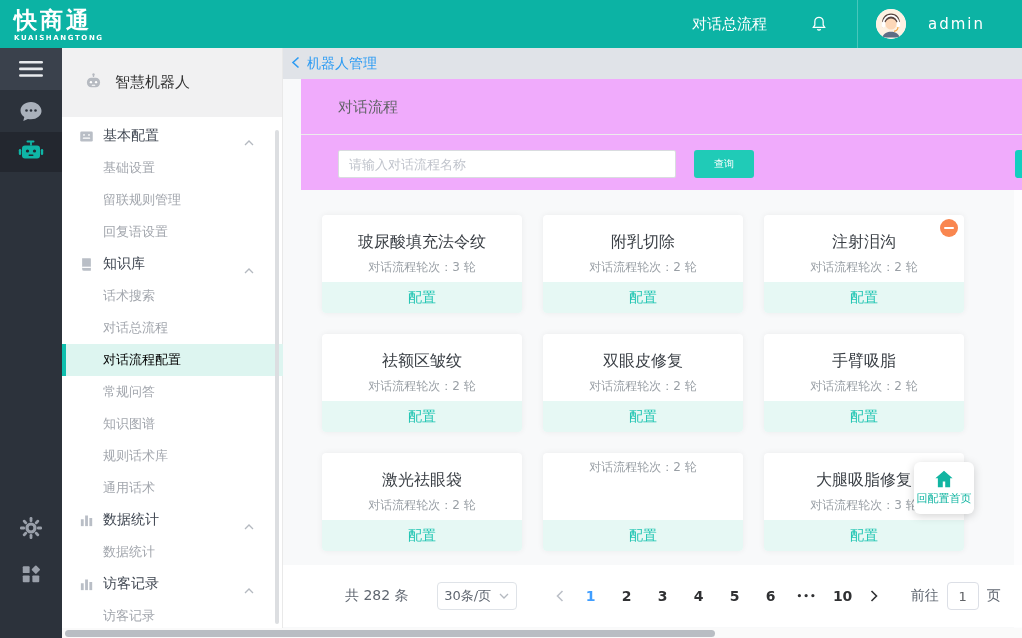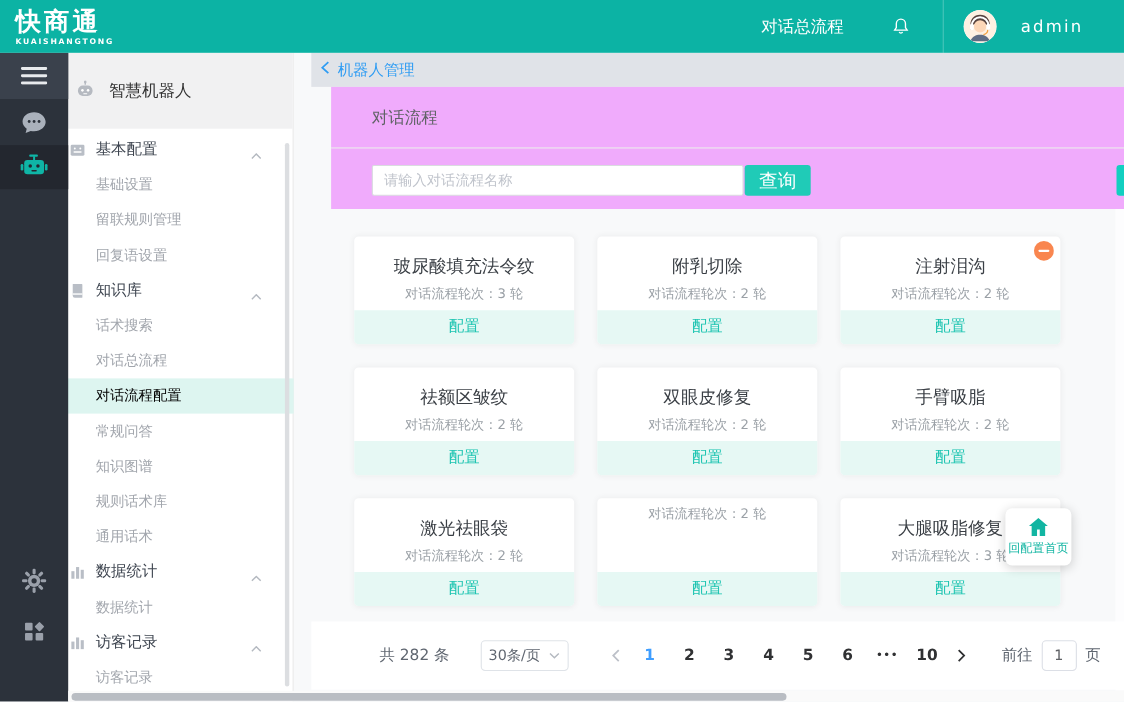--- a/index.html
+++ b/index.html
@@ -22,40 +22,40 @@
   
   .rail { position:absolute; top:48px; left:0; width:62px; height:590px; background:#2c323b; z-index:15; }
   .rail-item { position:absolute; left:0; width:62px; display:flex; align-items:center; justify-content:center; cursor:pointer; }
   .rail-hamburger { top:0; height:42px; background:#3a414c; }
   .rail-chat { top:44px; height:40px; }
   .rail-robot { top:84px; height:40px; background:#23272f; }
   .rail-gear { top:458px; height:44px; }
   .rail-apps { top:504px; height:44px; }
 
   
-  .sidebar { position:absolute; top:48px; left:46px; width:221px; height:590px; background:#fff; z-index:10; border-right:1px solid #e9e9e9; }
+  .sidebar { position:absolute; top:48px; left:62px; width:221px; height:590px; background:#fff; z-index:10; border-right:1px solid #e9e9e9; }
   .sidebar-head { height:69px; background:#f1f1f2; display:flex; align-items:center; padding-left:21px; gap:11px; color:#333; font-size:15px; cursor:pointer; }
   .menu { position:absolute; top:72px; left:0; width:221px; }
   .menu-item { height:32px; display:flex; align-items:center; padding-left:41px; font-size:13px; color:#a2a6ad; cursor:pointer; position:relative; }
   .menu-item.section { padding-left:17px; color:#3f4651; font-size:14px; gap:9px; }
   .menu-item.section .chev { position:absolute; right:29px; top:13px; }
   .menu-item.active { background:#ddf5f0; color:#000000; }
   .menu-item.active::before { content:''; position:absolute; left:0; top:0; width:4px; height:32px; background:#0fbfae; }
   .menu-icon { display:flex; align-items:center; }
   .side-scrollbar { position:absolute; right:3px; top:82px; width:4px; height:494px; background:#dcdee1; border-radius:2px; z-index:11; }
 
   
   .main { position:absolute; top:48px; left:283px; width:739px; height:590px; background:#f8f9fa; }
   .breadcrumb { height:31px; background:#e0e3e8; display:flex; align-items:center; padding-left:8px; gap:7px; color:#2e9cf3; font-size:14px; cursor:pointer; }
   .panel { position:absolute; top:31px; left:18px; width:739px; height:111px; background:#f0abfc; }
   .panel-title-row { height:56px; line-height:56px; padding-left:37px; border-bottom:1px solid #ececec; font-size:15px; color:#606266; }
   .search-row { display:flex; align-items:center; padding:15px 0 0 37px; }
   .search-input { width:338px; height:28px; border:1px solid #d9dcdf; border-radius:2px; padding:0 10px; font-size:13px; color:#333; outline:none; font-family:inherit; }
   .search-input::placeholder { color:#c0c4cc; }
-  .search-btn { width:60px; height:28px; margin-left:1px; background:#20cbb7; border:none; border-radius:3px; color:#fff; font-size:17px; cursor:pointer; font-family:inherit; }
+  .search-btn { width:60px; height:28px; margin-left:18px; background:#20cbb7; border:none; border-radius:3px; color:#fff; font-size:10px; cursor:pointer; font-family:inherit; }
   .main-vtrack { position:absolute; right:0; top:142px; width:8px; height:438px; background:#fdfdfe; }
 
   
   .cards-grid { position:absolute; top:167px; left:39px; display:grid; grid-template-columns:repeat(3,200px); grid-auto-rows:98px; column-gap:20px; row-gap:20px;gap:21px; }
   .card { position:relative; width:200px; height:98px; background:#fff; border-radius:4px; box-shadow:0 0 6px rgba(0,0,0,0.06); }
   .card-name { margin-top:17px; text-align:center; font-size:16px; color:#3a3f45; }
   .card-rounds { margin-top:6px; text-align:center; font-size:12px; color:#9aa0a6; }
   .card-footer { position:absolute; bottom:0; left:0; width:200px; height:31px; background:#e6f8f4; color:#1dc4b1; text-align:center; line-height:31px; font-size:14px; border-radius:0 0 4px 4px; cursor:pointer; }
   .badge { position:absolute; top:4px; right:6px; width:18px; height:18px; border-radius:50%; background:#f9864f; cursor:pointer; }
   .badge::after { content:''; position:absolute; left:4px; top:8px; width:10px; height:2.4px; background:#fff; border-radius:1px; }

